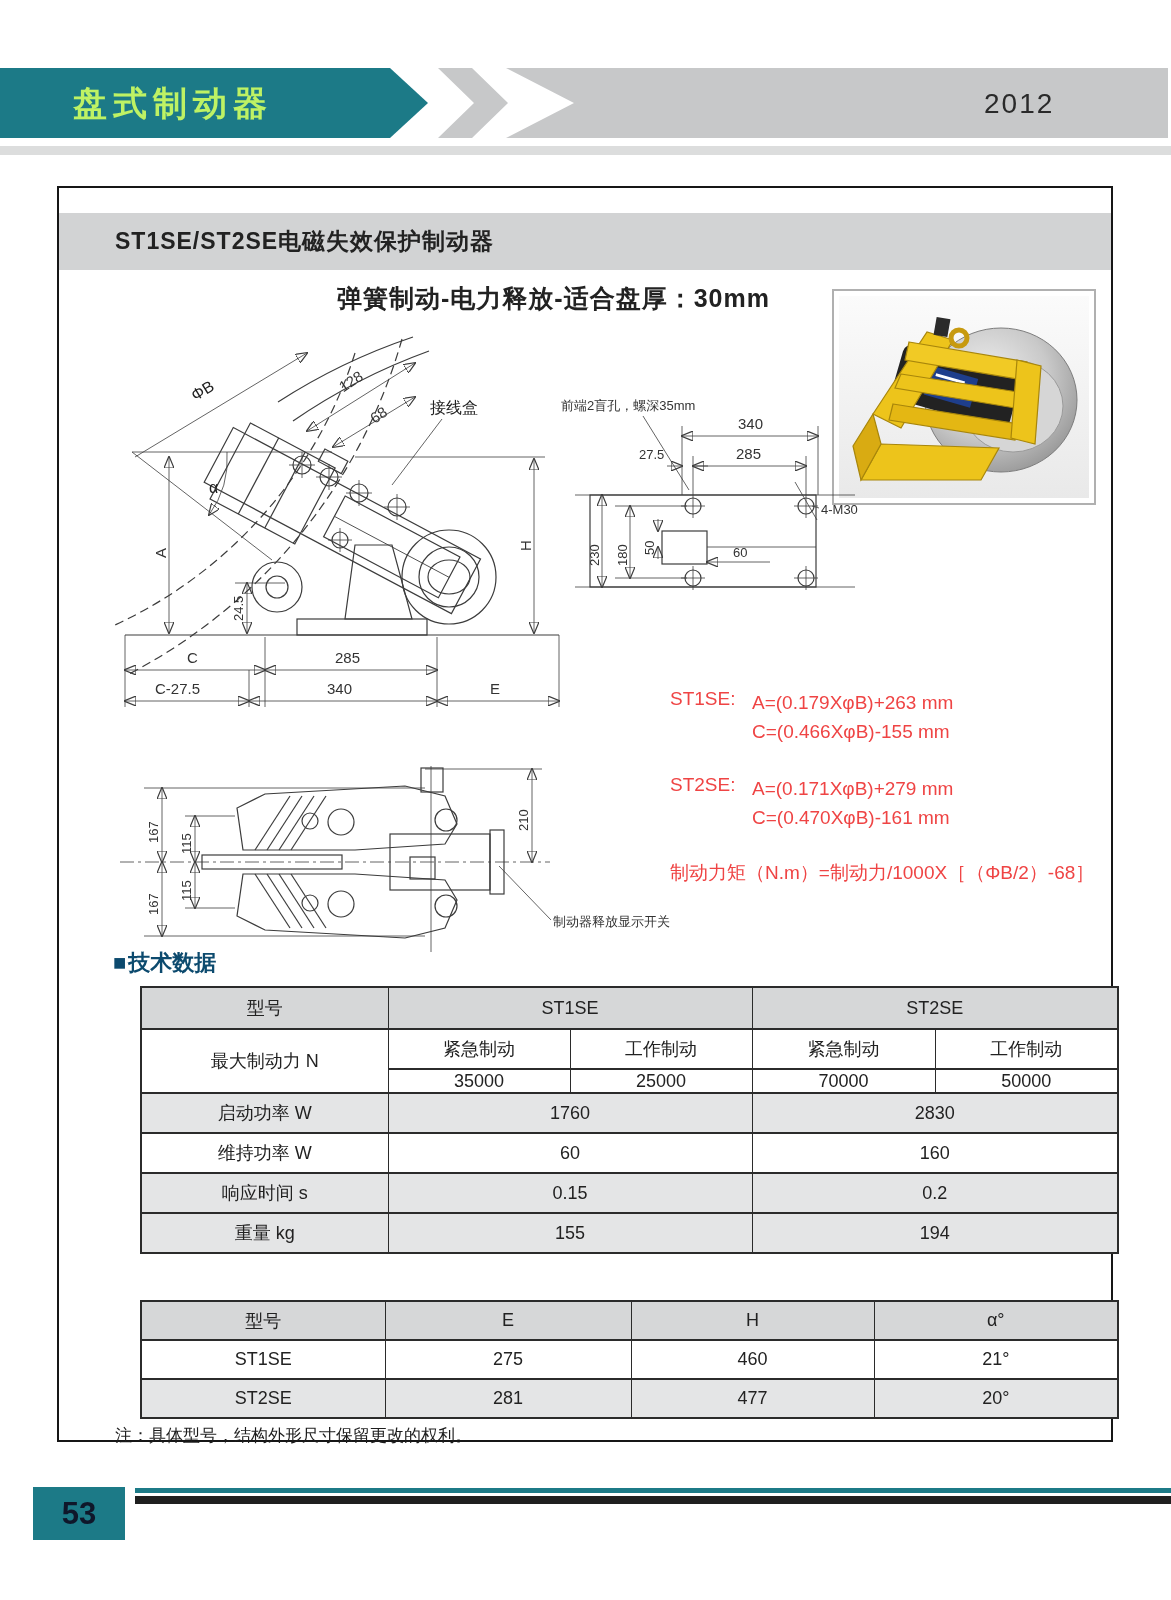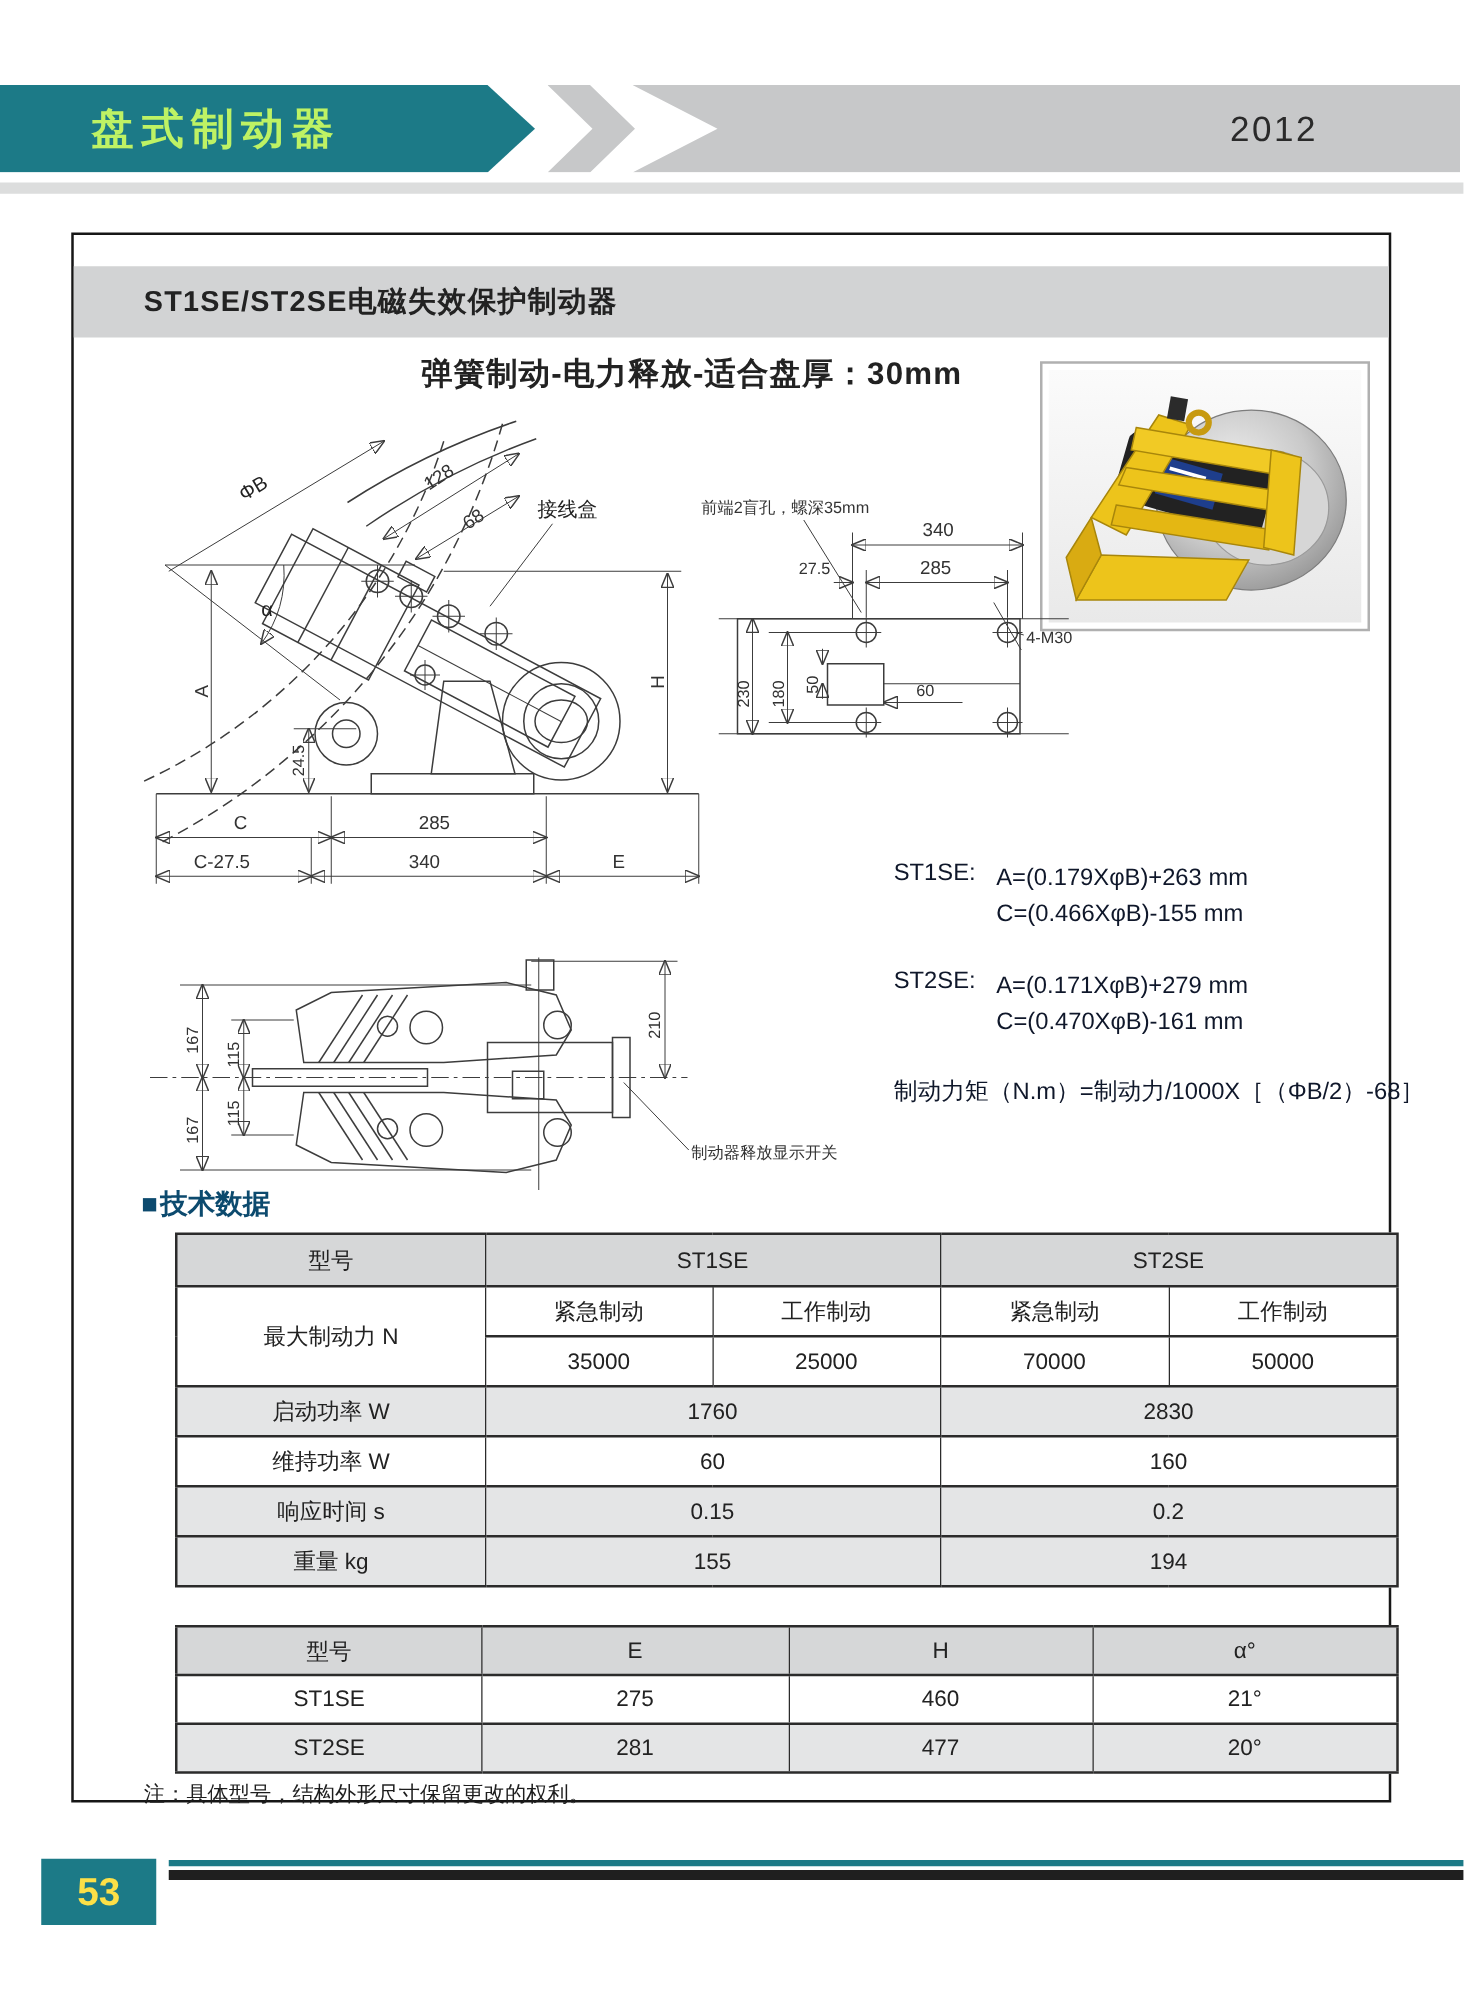--- a/index.html
+++ b/index.html
@@ -35,41 +35,41 @@
   .draw .dash{stroke-dasharray:9 5;}
   .draw .cdash{stroke-dasharray:14 4 3 4;stroke-width:0.8;}
   .draw text{stroke:none;fill:#333;font-size:15px;font-family:"Liberation Sans","DejaVu Sans",sans-serif;}
   .draw .sm{font-size:13px;}
   .draw .lbl{font-size:16px;fill:#222;}
   .svg-side{position:absolute;left:38px;top:147px;}
   .svg-mount{position:absolute;left:496px;top:206px;}
   .svg-top{position:absolute;left:46px;top:550px;}
 
   
-  .formulas{position:absolute;left:611px;top:500px;width:450px;font-size:19px;color:#0f172a;margin-left:45px;}
+  .formulas{position:absolute;left:611px;top:500px;width:450px;font-size:19px;color:#ef4444;}
   .f-row{display:flex;margin-bottom:28px;}
   .f-label{width:82px;flex:none;}
   .f-lines span{display:block;line-height:29px;}
   .f-torque{margin-top:2px;font-size:19px;}
 
   
   .tech-heading{position:absolute;left:54px;top:760px;font-size:22px;font-weight:bold;color:#0c4a6e;}
   .tech-heading .bullet{margin-right:2px;}
   table{border-collapse:collapse;table-layout:fixed;position:absolute;background:#fff;
         font-size:18px;color:#222;margin-left:25px;}
   td{border:solid #2b2b2b;border-width:2px 1px;text-align:center;vertical-align:middle;padding:0;}
   .t1{left:56px;top:798px;width:977px;border:2px solid #2b2b2b;}
   .t2{left:56px;top:1112px;width:977px;border:2px solid #2b2b2b;}
   .gray-h{background:#d6d7d8;}
   .gray-r{background:#e4e5e6;}
   .note{position:absolute;left:56px;top:1236px;font-size:17px;color:#1d1d1d;}
 
   
   .page-badge{position:absolute;left:33px;top:1487px;width:92px;height:53px;background:#1c7a87;
-        color:#fde047;font-size:31px;font-weight:bold;text-align:center;line-height:53px;}
+        color:#0f172a;font-size:31px;font-weight:bold;text-align:center;line-height:53px;}
   .foot-teal{position:absolute;left:135px;top:1488px;width:1036px;height:5px;background:#1c7a87;}
   .foot-black{position:absolute;left:135px;top:1496px;width:1036px;height:8px;background:#1f1f1f;}
 </style>
 </head>
 <body>
 
 <div class="page">
 
   <div class="flag">
     <span class="flag-title">盘式制动器</span>
@@ -350,21 +350,21 @@
         <td colspan="2">ST1SE</td>
         <td colspan="2">ST2SE</td>
       </tr>
       <tr style="height:40px">
         <td rowspan="2">最大制动力  N</td>
         <td>紧急制动</td>
         <td>工作制动</td>
         <td>紧急制动</td>
         <td>工作制动</td>
       </tr>
-      <tr style="height:40px">
+      <tr style="height:24px">
         <td>35000</td>
         <td>25000</td>
         <td>70000</td>
         <td>50000</td>
       </tr>
       <tr class="gray-r" style="height:40px">
         <td>启动功率  W</td>
         <td colspan="2">1760</td>
         <td colspan="2">2830</td>
       </tr>

